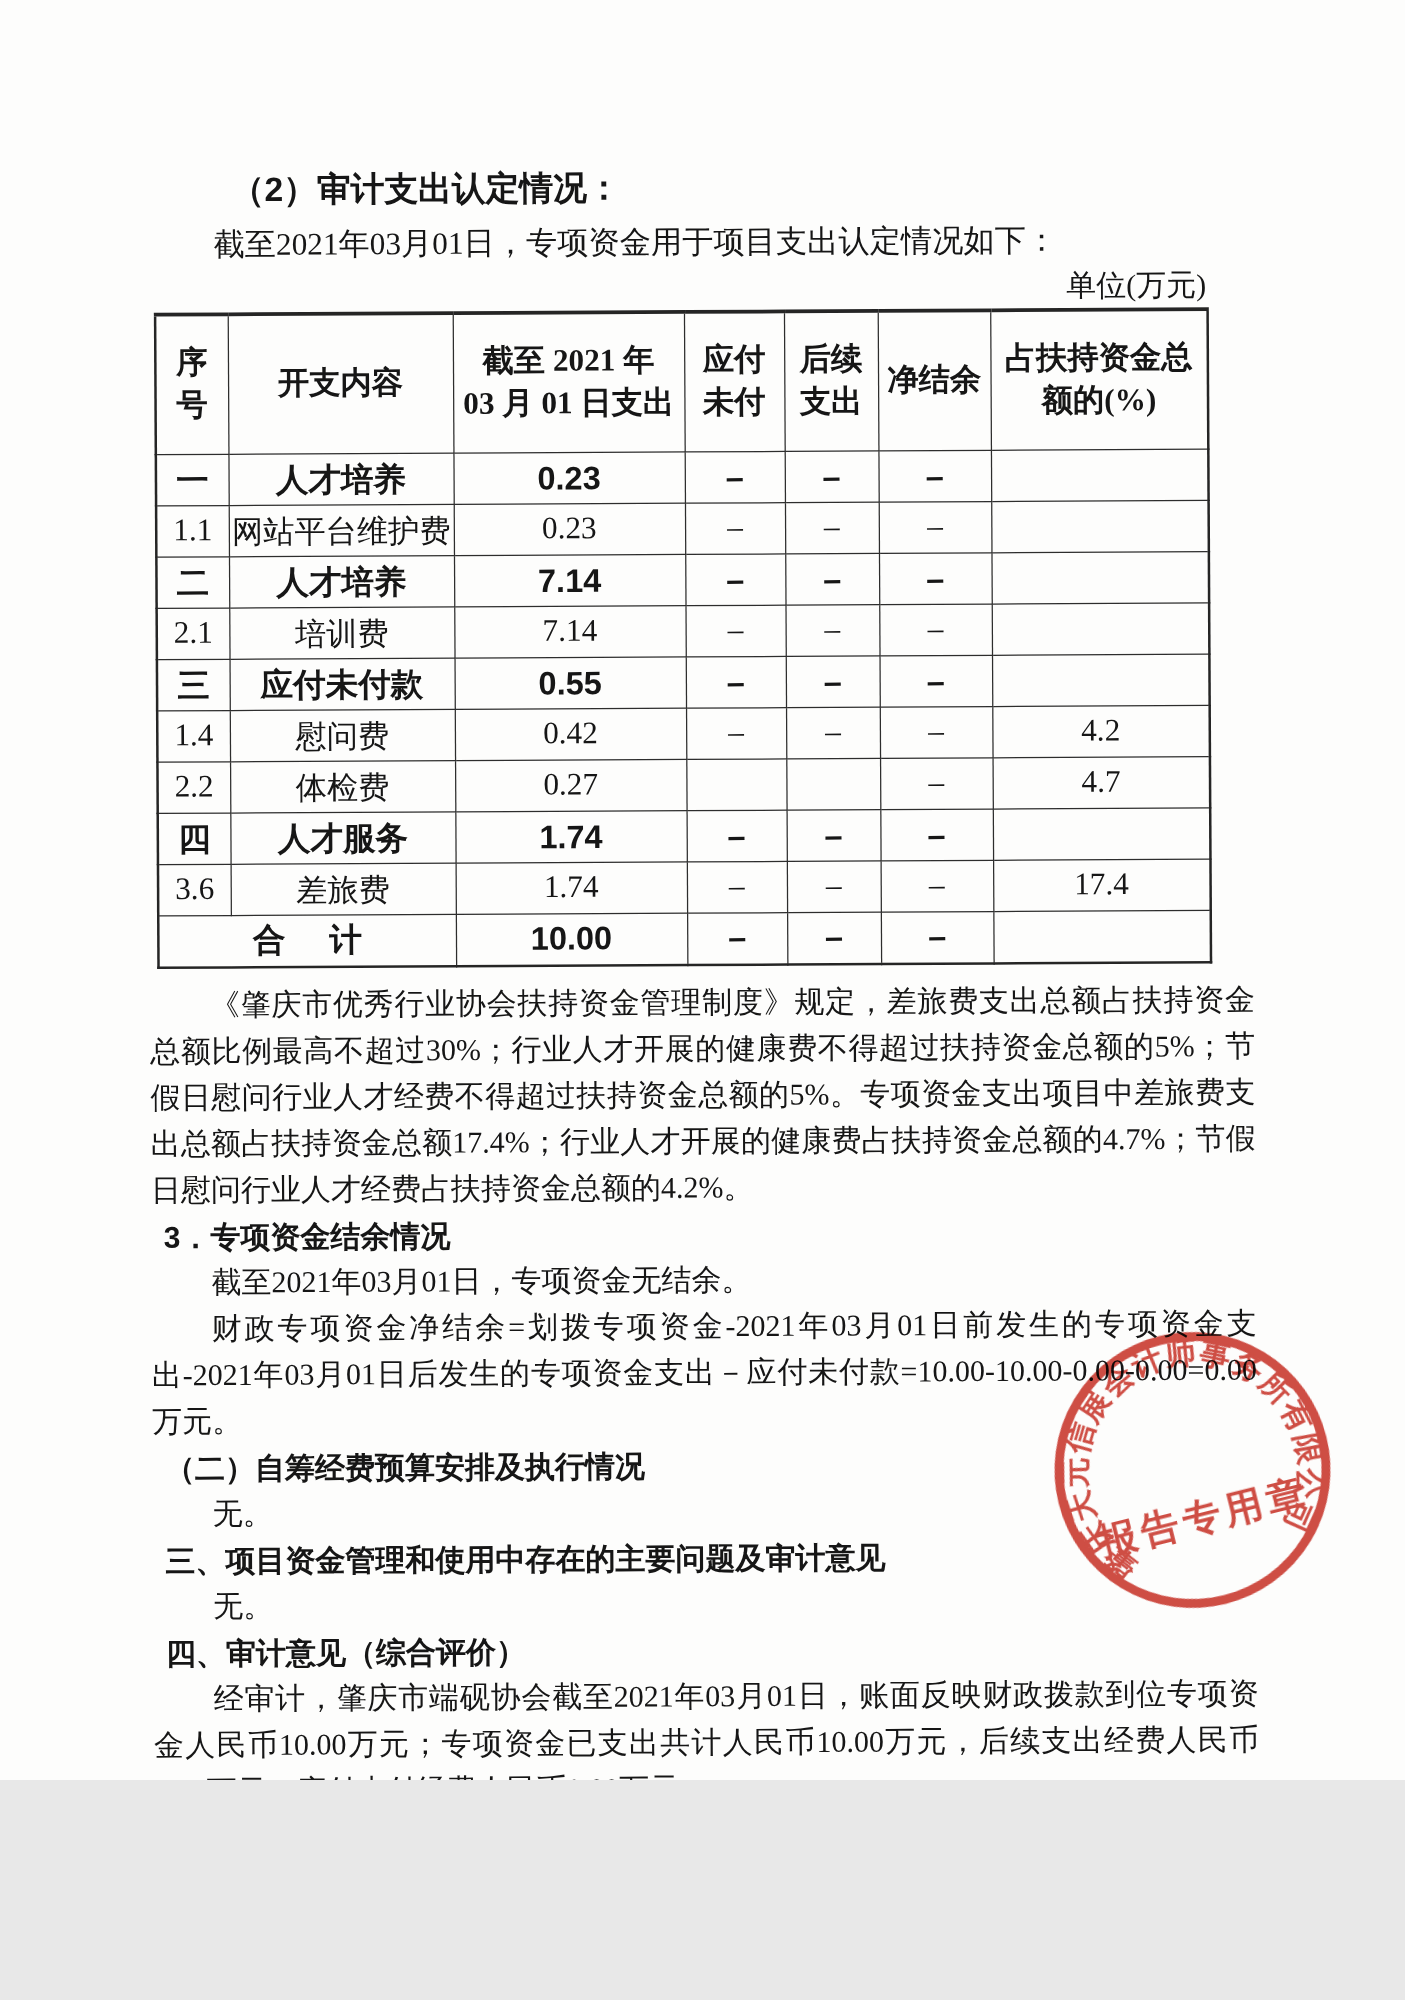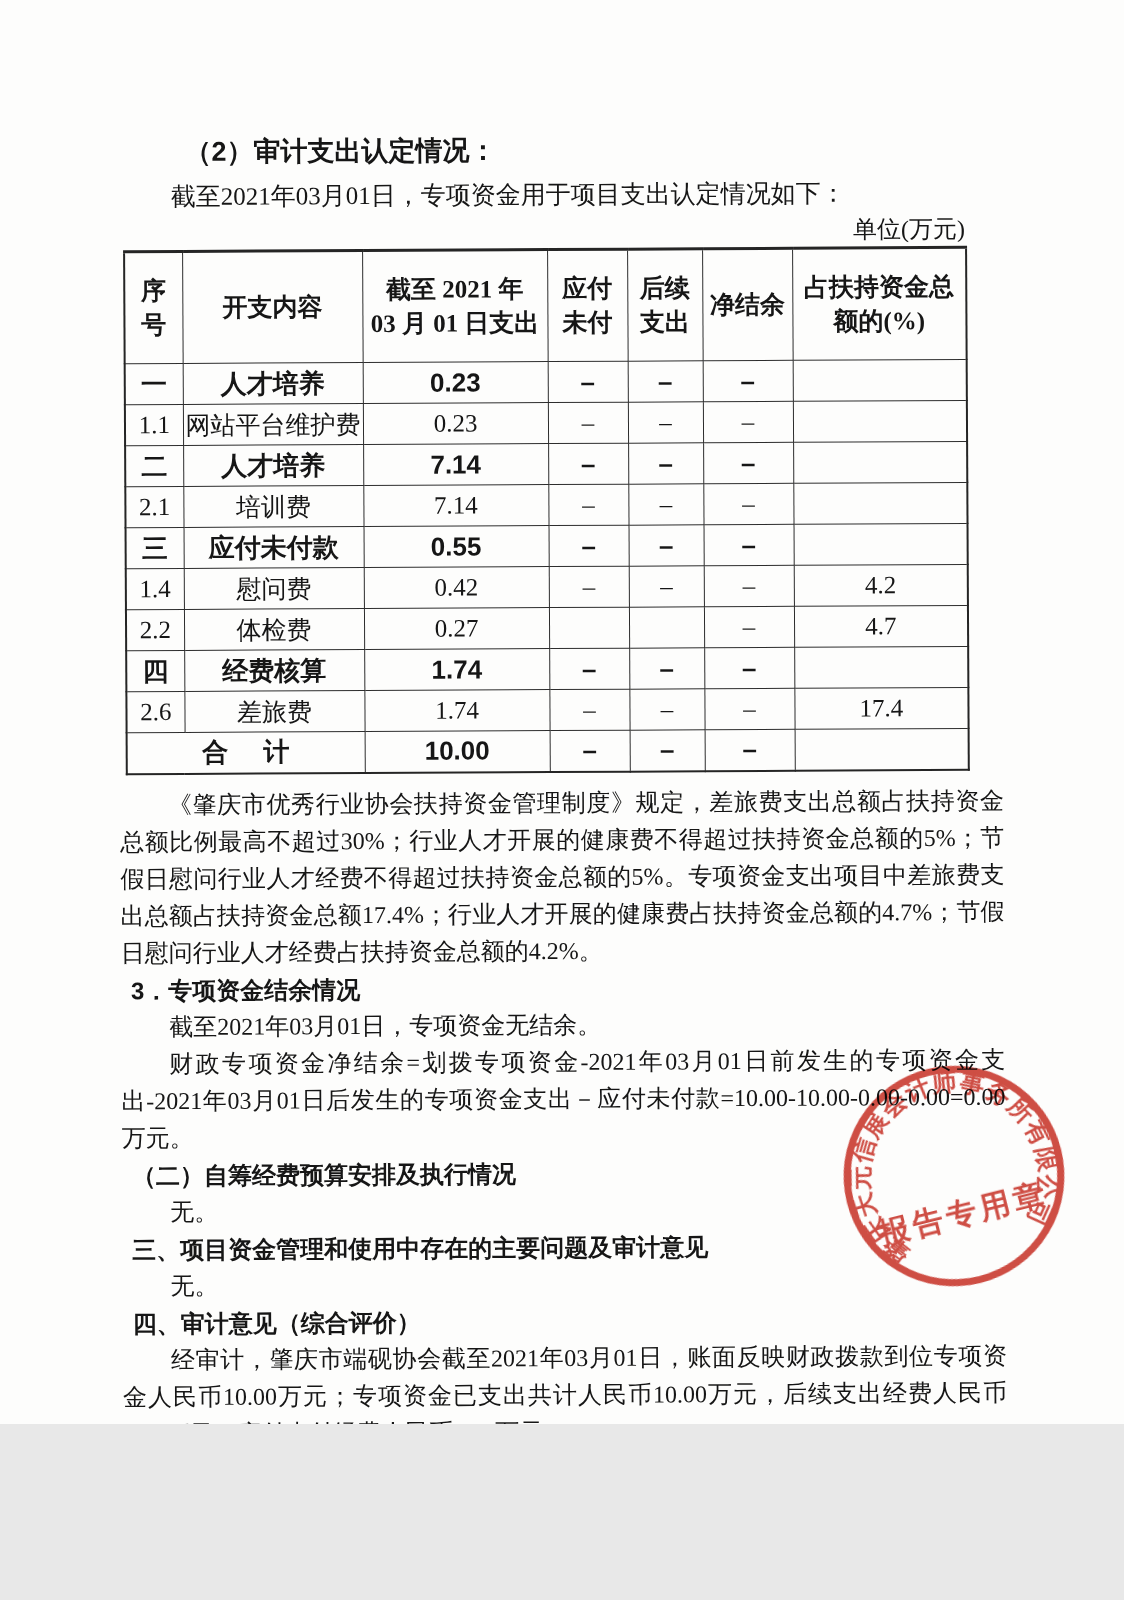--- a/index.html
+++ b/index.html
@@ -171,29 +171,29 @@
         <td>2.2</td>
         <td class="c-name">体检费</td>
         <td class="c-amount">0.27</td>
         <td></td>
         <td></td>
         <td>–</td>
         <td>4.7</td>
       </tr>
       <tr class="data-row cat">
         <td>四</td>
-        <td class="c-name">经费核算</td>
+        <td class="c-name">人才服务</td>
         <td class="c-amount">1.74</td>
         <td>–</td>
         <td>–</td>
         <td>–</td>
         <td></td>
       </tr>
       <tr class="data-row">
-        <td>2.6</td>
+        <td>3.6</td>
         <td class="c-name">差旅费</td>
         <td class="c-amount">1.74</td>
         <td>–</td>
         <td>–</td>
         <td>–</td>
         <td>17.4</td>
       </tr>
       <tr class="data-row cat total-row">
         <td colspan="2" class="c-total-label">合  计</td>
         <td class="c-amount">10.00</td>

